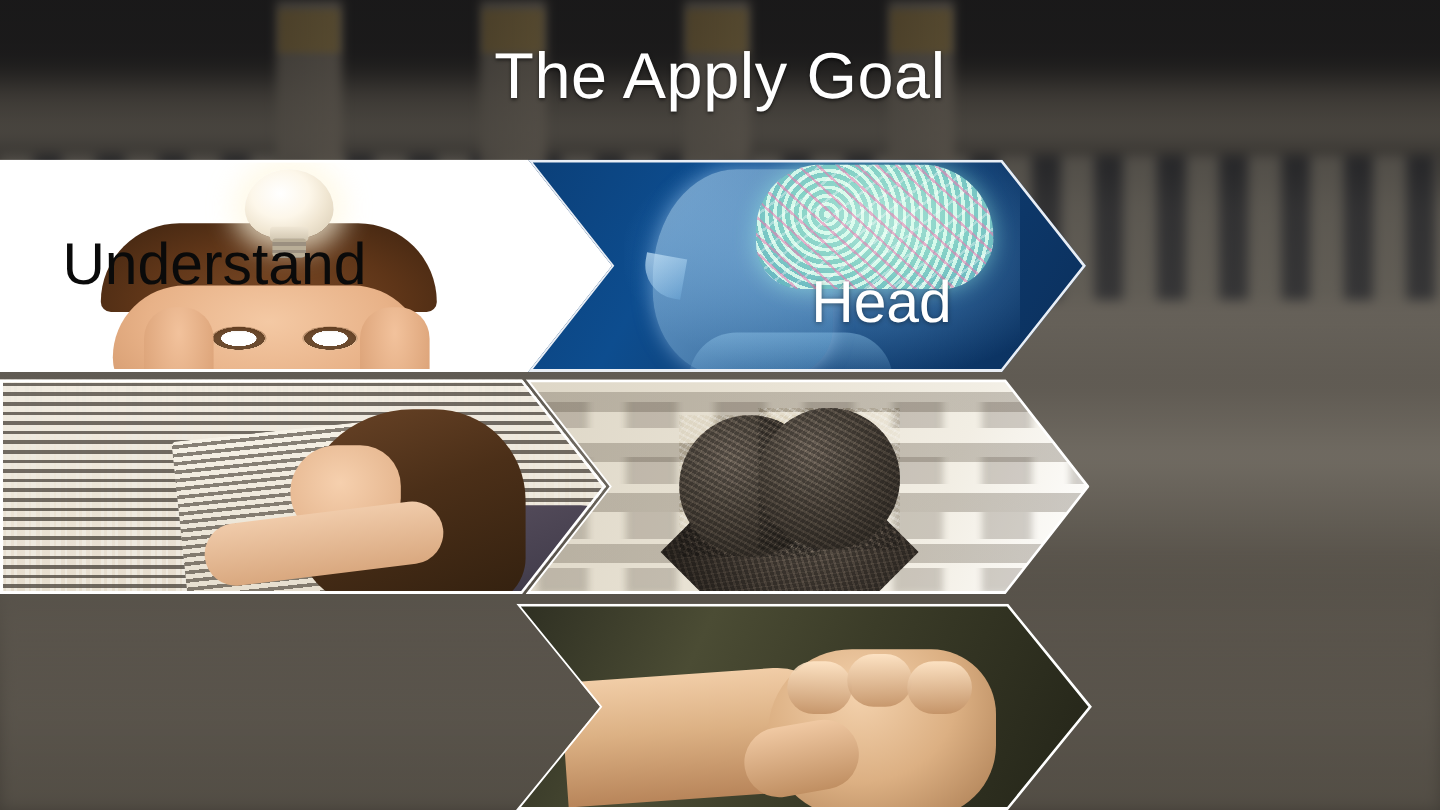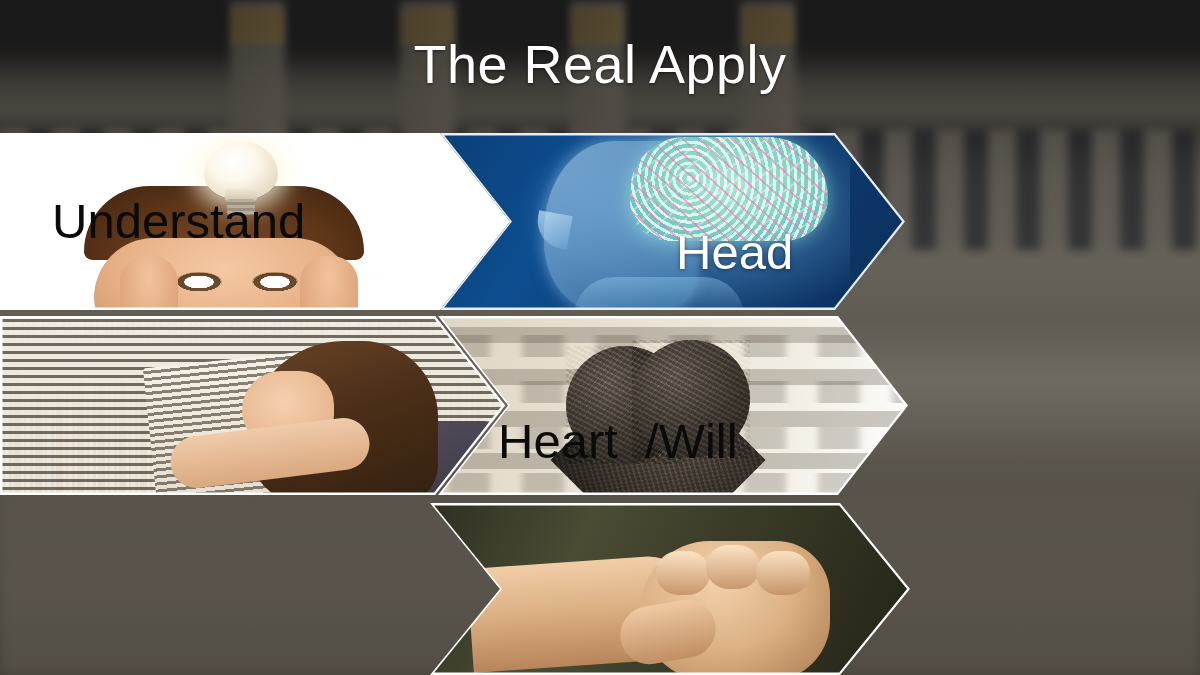--- a/index.html
+++ b/index.html
@@ -434,21 +434,21 @@
 
   <div class="bg">
     <div class="bg-stone"></div>
     <div class="bg-columns"></div>
     <div class="bg-pillars"></div>
     <div class="bg-caps"></div>
     <div class="bg-lowerwall"></div>
     <div class="bg-dim"></div>
   </div>
 
-  <div class="title">The Real Apply</div>
+  <div class="title">The Apply Goal</div>
 
   <div class="row row1">
 
     <div class="chev chev-left" id="chev-understand">
       <div class="chev-surface">
         <div class="man">
           <div class="man-hair"></div>
           <div class="man-face"></div>
           <div class="eye eye-l"></div>
           <div class="eye eye-r"></div>
@@ -521,21 +521,20 @@
           <div class="sh-lobe sh-r">
               <span class="sh-tex"></span>
             </div>
         </div>
       </div>
       <div class="stroke">
         <svg viewBox="0 0 470 179" preserveAspectRatio="none">
           <polygon points="1,1 400,1 469,89.5 400,178 1,178 70,89.5" fill="none" stroke="#ffffff" stroke-width="3"></polygon>
         </svg>
       </div>
-      <div class="chev-label label-dark" style="margin-left:60px; margin-top:72px">Heart  /Will</div>
     </div>
   </div>
 
   <div class="row row3">
 
 
     <div class="chev chev-right" id="chev-hands">
       <div class="chev-surface">
         <div class="clasp">
           <div class="clasp-armL"></div>

